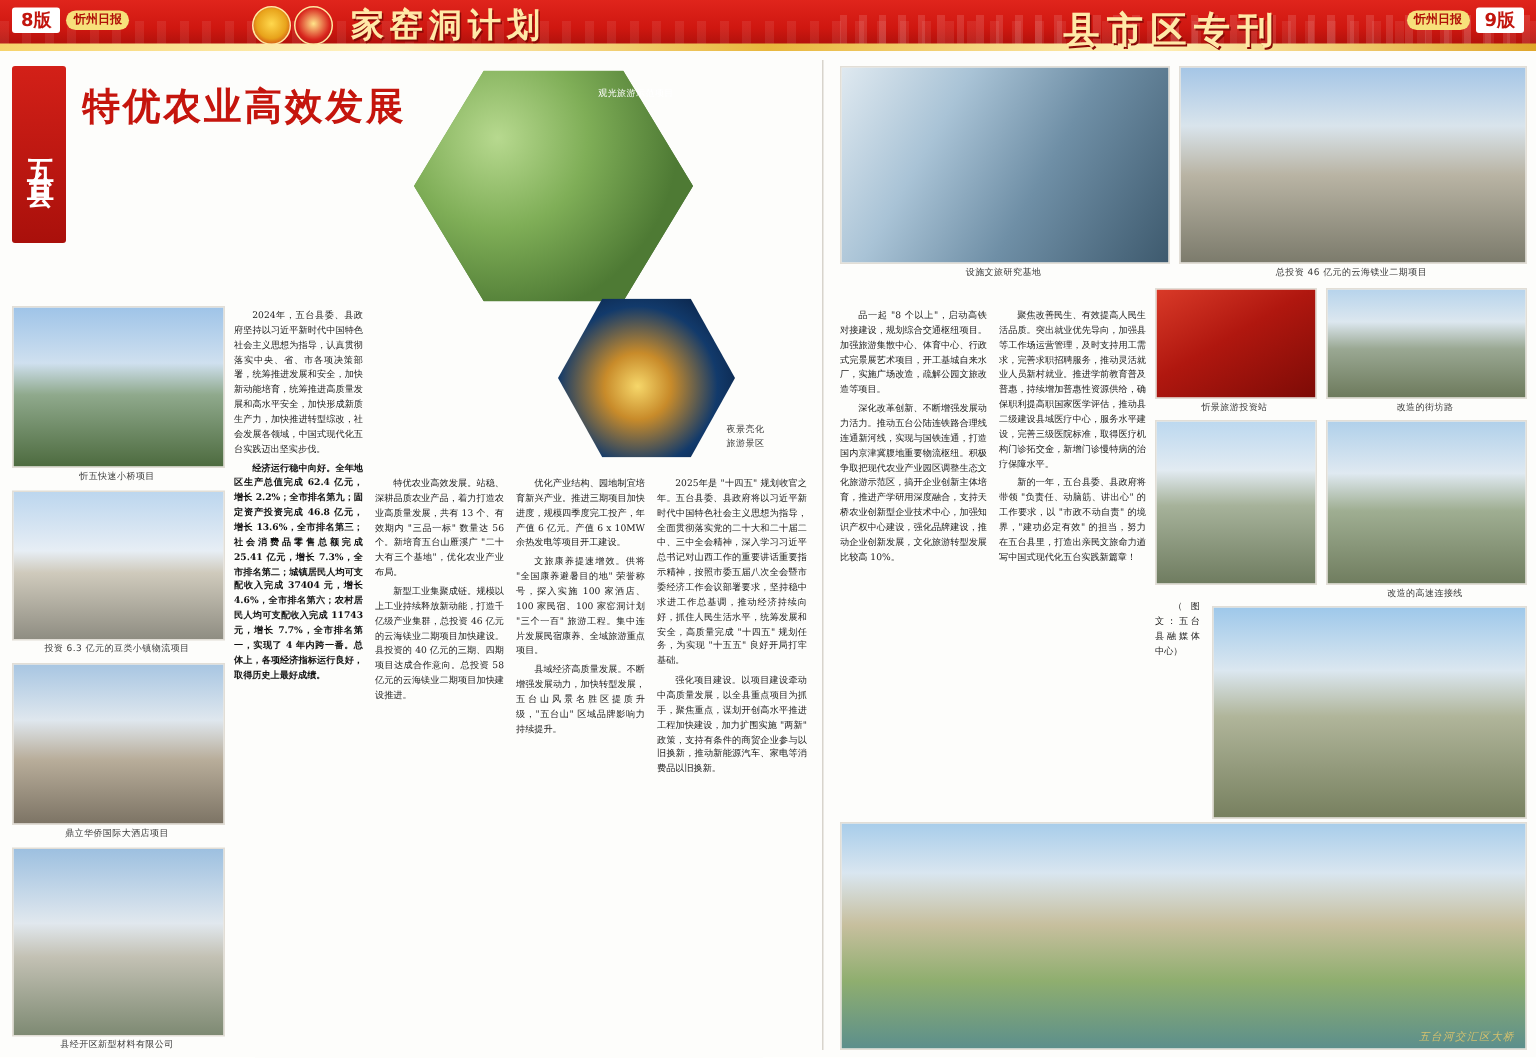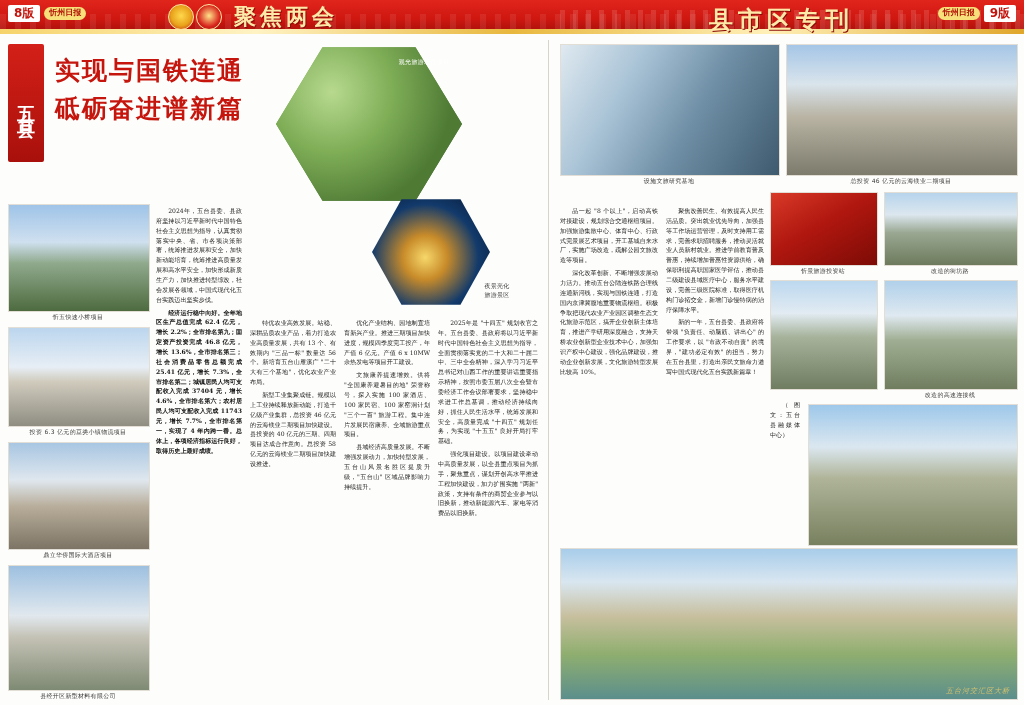--- a/index.html
+++ b/index.html
@@ -103,38 +103,37 @@
     <div class="mast-gold"></div>
 
     <div class="page-num page-left">
       <div class="num">8版</div>
       <div class="badge">忻州日报</div>
     </div>
 
     <div class="emblem e1"></div>
     <div class="emblem e2"></div>
 
-    <div class="mast-title">聚焦两会</div>
+    <div class="mast-title">家窑洞计划</div>
     <div class="mast-title2">县市区专刊</div>
 
     <div class="page-num page-right">
       <div class="badge">忻州日报</div>
       <div class="num">9版</div>
     </div>
   </div>
 
   <div class="divider d1"></div>
 
   <div class="county-tab">
     <span>五台县</span>
   </div>
 
   <div class="headline">
-    <div>实现与国铁连通</div>
-    <div>砥砺奋进谱新篇</div>
+    <div>特优农业高效发展</div>
   </div>
 
   <div class="hexwrap" style="left:276px;top:44px;width:186px;height:160px;">
     <div class="hex g-aerialpark"></div>
   </div>
   <div class="cap" style="left:384px;top:58px;width:80px;color:#ffffff;">观光旅游示范项目</div>
 
   <div class="hexwrap" style="left:372px;top:197px;width:118px;height:110px;">
     <div class="hex g-night"></div>
   </div>

